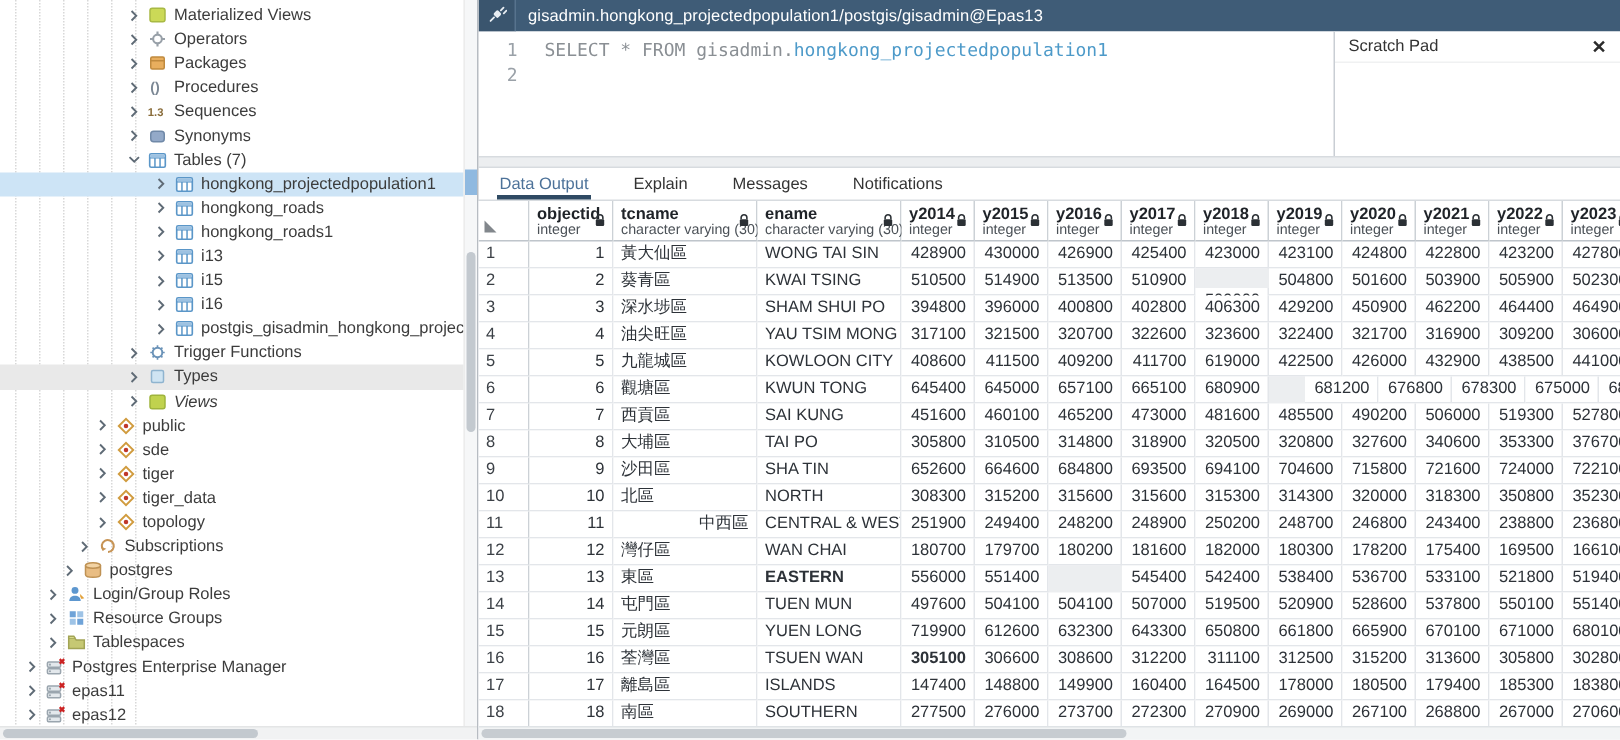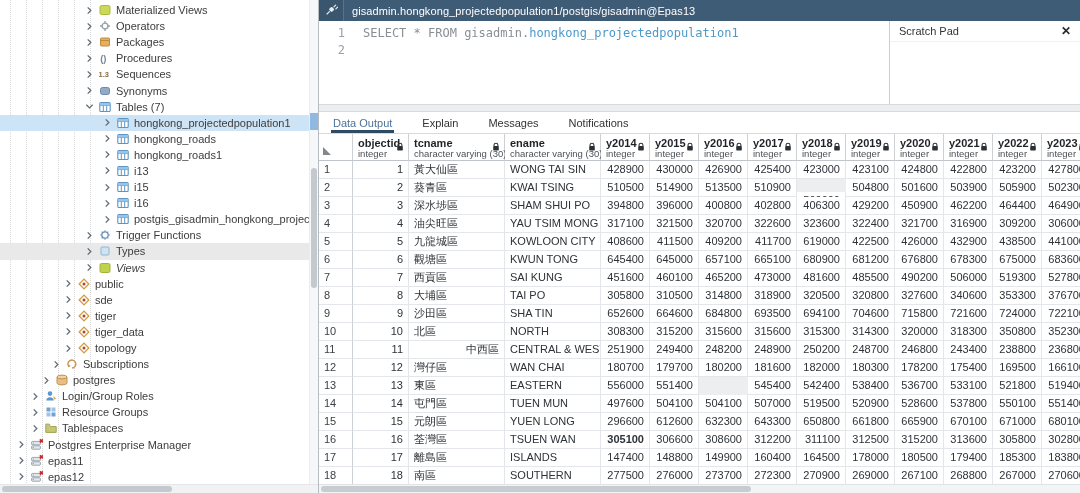--- a/index.html
+++ b/index.html
@@ -782,21 +782,21 @@
           <div class="grow">
             <div class="gcell rowhead" style="width: 34px;">6</div>
             <div class="gcell num" style="width: 56px;">6</div>
             <div class="gcell" style="width: 96px;">觀塘區</div>
             <div class="gcell" style="width: 96px;">KWUN TONG</div>
             <div class="gcell num" style="width: 49px;">645400</div>
             <div class="gcell num" style="width: 49px;">645000</div>
             <div class="gcell num" style="width: 49px;">657100</div>
             <div class="gcell num" style="width: 49px;">665100</div>
             <div class="gcell num" style="width: 49px;">680900</div>
-            <div class="gcell num" style="width: 49px;">681200</div>
+            <div class="gcell num" style="width: 49px; margin-left: 24px;">681200</div>
             <div class="gcell num" style="width: 49px;">676800</div>
             <div class="gcell num" style="width: 49px;">678300</div>
             <div class="gcell num" style="width: 49px;">675000</div>
             <div class="gcell num" style="width: 49px;">683600</div>
           </div>
           <div class="grow">
             <div class="gcell rowhead" style="width: 34px;">7</div>
             <div class="gcell num" style="width: 56px;">7</div>
             <div class="gcell" style="width: 96px;">西貢區</div>
             <div class="gcell" style="width: 96px;">SAI KUNG</div>
@@ -888,21 +888,21 @@
             <div class="gcell num" style="width: 49px;">180300</div>
             <div class="gcell num" style="width: 49px;">178200</div>
             <div class="gcell num" style="width: 49px;">175400</div>
             <div class="gcell num" style="width: 49px;">169500</div>
             <div class="gcell num" style="width: 49px;">166100</div>
           </div>
           <div class="grow">
             <div class="gcell rowhead" style="width: 34px;">13</div>
             <div class="gcell num" style="width: 56px;">13</div>
             <div class="gcell" style="width: 96px;">東區</div>
-            <div class="gcell" style="width: 96px;">EASTERN</div>
+            <div class="gcell" style="width: 96px; font-weight: bold;">EASTERN</div>
             <div class="gcell num" style="width: 49px;">556000</div>
             <div class="gcell num" style="width: 49px;">551400</div>
             <div class="gcell num" style="width: 49px; margin-top: 24px;">547900</div>
             <div class="gcell num" style="width: 49px;">545400</div>
             <div class="gcell num" style="width: 49px;">542400</div>
             <div class="gcell num" style="width: 49px;">538400</div>
             <div class="gcell num" style="width: 49px;">536700</div>
             <div class="gcell num" style="width: 49px;">533100</div>
             <div class="gcell num" style="width: 49px;">521800</div>
             <div class="gcell num" style="width: 49px;">519400</div>
@@ -921,21 +921,21 @@
             <div class="gcell num" style="width: 49px;">528600</div>
             <div class="gcell num" style="width: 49px;">537800</div>
             <div class="gcell num" style="width: 49px;">550100</div>
             <div class="gcell num" style="width: 49px;">551400</div>
           </div>
           <div class="grow">
             <div class="gcell rowhead" style="width: 34px;">15</div>
             <div class="gcell num" style="width: 56px;">15</div>
             <div class="gcell" style="width: 96px;">元朗區</div>
             <div class="gcell" style="width: 96px;">YUEN LONG</div>
-            <div class="gcell num" style="width: 49px;">296600</div>
+            <div class="gcell num" style="width: 49px;">719900</div>
             <div class="gcell num" style="width: 49px;">612600</div>
             <div class="gcell num" style="width: 49px;">632300</div>
             <div class="gcell num" style="width: 49px;">643300</div>
             <div class="gcell num" style="width: 49px;">650800</div>
             <div class="gcell num" style="width: 49px;">661800</div>
             <div class="gcell num" style="width: 49px;">665900</div>
             <div class="gcell num" style="width: 49px;">670100</div>
             <div class="gcell num" style="width: 49px;">671000</div>
             <div class="gcell num" style="width: 49px;">680100</div>
           </div>

